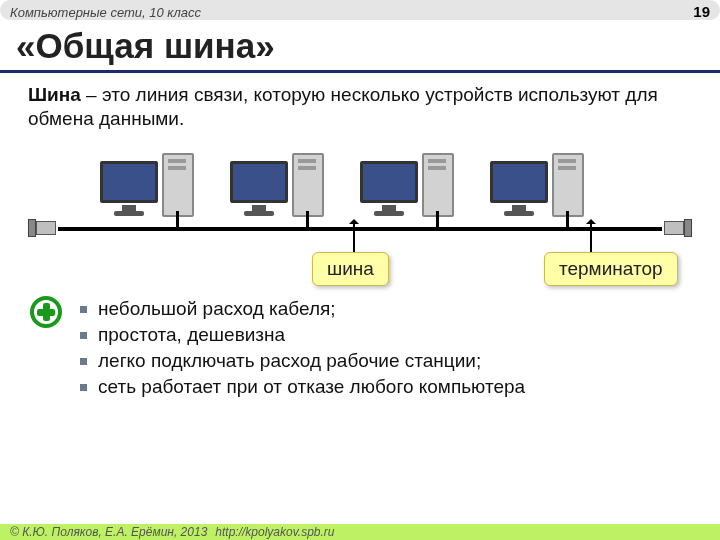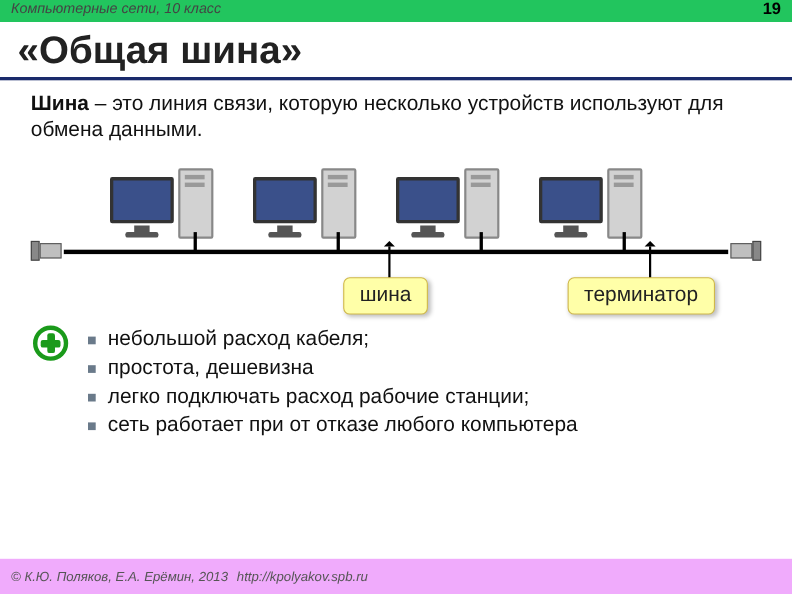--- a/index.html
+++ b/index.html
@@ -5,30 +5,31 @@
   * { box-sizing: border-box; margin: 0; padding: 0; }
   body {
     width: 720px;
     height: 540px;
     background: #fff;
     font-family: Arial, sans-serif;
     position: relative;
     overflow: hidden;
   }
   .header {
-    background: #22c55e;
+    background: #e5e5e5;
     width: 100%;
     height: 20px;
     display: flex;
     justify-content: space-between;
-    align-items: flex-start;
+    align-items: flex-end;
     padding: 0 10px;
     font-style: italic;
     font-size: 13px;
     color: #444;
+    border-radius: 10px;
   }
   .header .page-num { font-weight: bold; font-size: 15px; font-style: normal; color: #000; }
   .title {
     font-size: 35px;
     font-weight: bold;
     color: #222;
     padding: 6px 16px 4px 16px;
   }
   .title-underline {
     height: 3px;
@@ -213,22 +214,22 @@
     top: 8px;
     width: 7px;
     height: 7px;
     background: #6a7a8a;
   }
   .footer {
     position: absolute;
     bottom: 0;
     left: 0;
     width: 100%;
-    height: 32px;
-    background: #f0abfc;
+    height: 16px;
+    background: #bef264;
     display: flex;
     align-items: center;
     padding: 0 10px;
     font-style: italic;
     font-size: 12px;
     color: #555;
   }
   .footer .url { margin-left: 8px; }
 </style>
 </head>
@@ -289,21 +290,21 @@
       <div class="monitor-base"></div>
       <div class="tower"></div>
   </div>
   <div class="drop" style="left:516px;"></div>
 </div>
 
 <div class="callout-arrow" style="left:353px; top:224px; height:30px;"></div>
 <div class="callout-arrow" style="left:590px; top:224px; height:30px;"></div>
 
 <div class="callout" style="left:312px; top:252px;">шина</div>
-<div class="callout" style="left:516px; top:252px;">терминатор</div>
+<div class="callout" style="left:544px; top:252px;">терминатор</div>
 
 <div class="plus-icon"></div>
 
 <ul class="bullets">
   <li>небольшой расход кабеля;</li>
   <li>простота, дешевизна</li>
   <li>легко подключать расход рабочие станции;</li>
   <li>сеть работает при от отказе любого компьютера</li>
 </ul>
 

